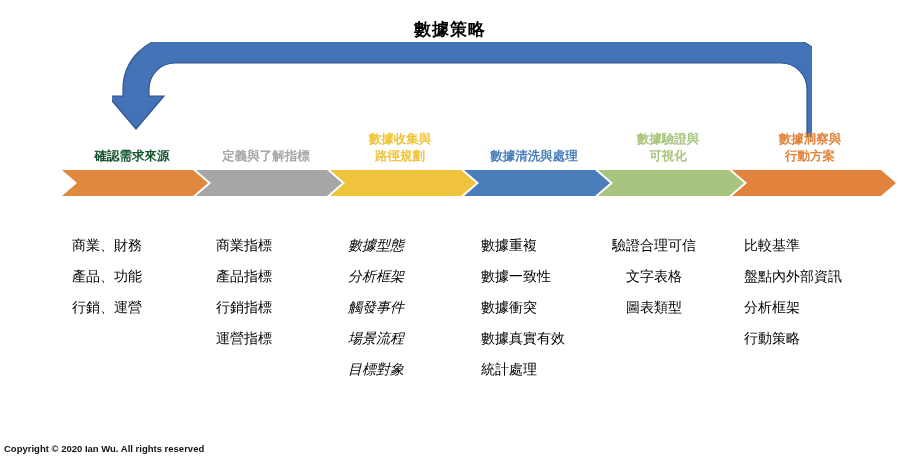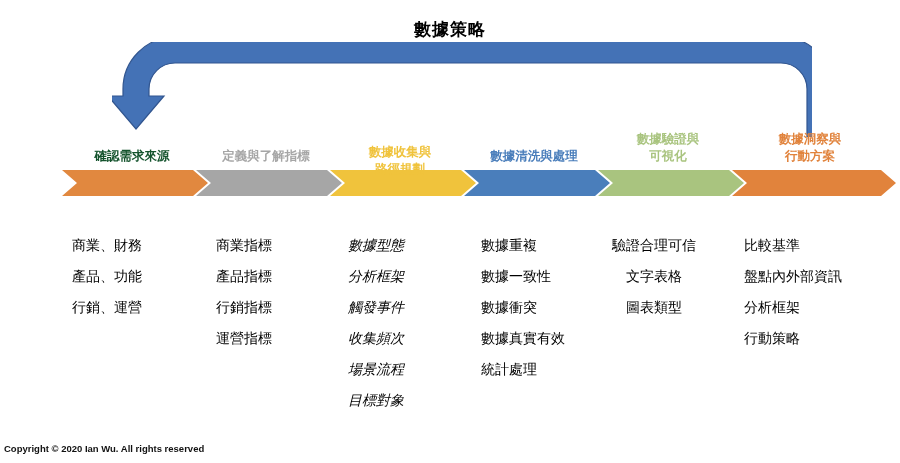--- a/index.html
+++ b/index.html
@@ -160,21 +160,21 @@
   </div>
 
   <div class="stage-label" style="left:62px; top:148px; width:140px; color:#14532d;">
     <div>確認需求來源</div>
   </div>
 
   <div class="stage-label" style="left:196px; top:148px; width:140px; color:#A6A6A6;">
     <div>定義與了解指標</div>
   </div>
 
-  <div class="stage-label" style="left:330px; top:144px; width:140px; color:#F0C33C;">
+  <div class="stage-label" style="left:330px; top:131px; width:140px; color:#F0C33C;">
     <div>數據收集與</div>
     <div>路徑規劃</div>
   </div>
 
   <div class="stage-label" style="left:464px; top:148px; width:140px; color:#4A7EBB;">
     <div>數據清洗與處理</div>
   </div>
 
   <div class="stage-label" style="left:598px; top:131px; width:140px; color:#A9C47F;">
     <div>數據驗證與</div>
@@ -196,21 +196,20 @@
     <div class="item">商業指標</div>
     <div class="item">產品指標</div>
     <div class="item">行銷指標</div>
     <div class="item">運營指標</div>
   </div>
 
   <div class="col" style="left:348px;font-style:italic;">
     <div class="item">數據型態</div>
     <div class="item">分析框架</div>
     <div class="item">觸發事件</div>
-    <div class="item">收集頻次</div>
     <div class="item">場景流程</div>
     <div class="item">目標對象</div>
   </div>
 
   <div class="col" style="left:481px;">
     <div class="item">數據重複</div>
     <div class="item">數據一致性</div>
     <div class="item">數據衝突</div>
     <div class="item">數據真實有效</div>
     <div class="item">統計處理</div>

